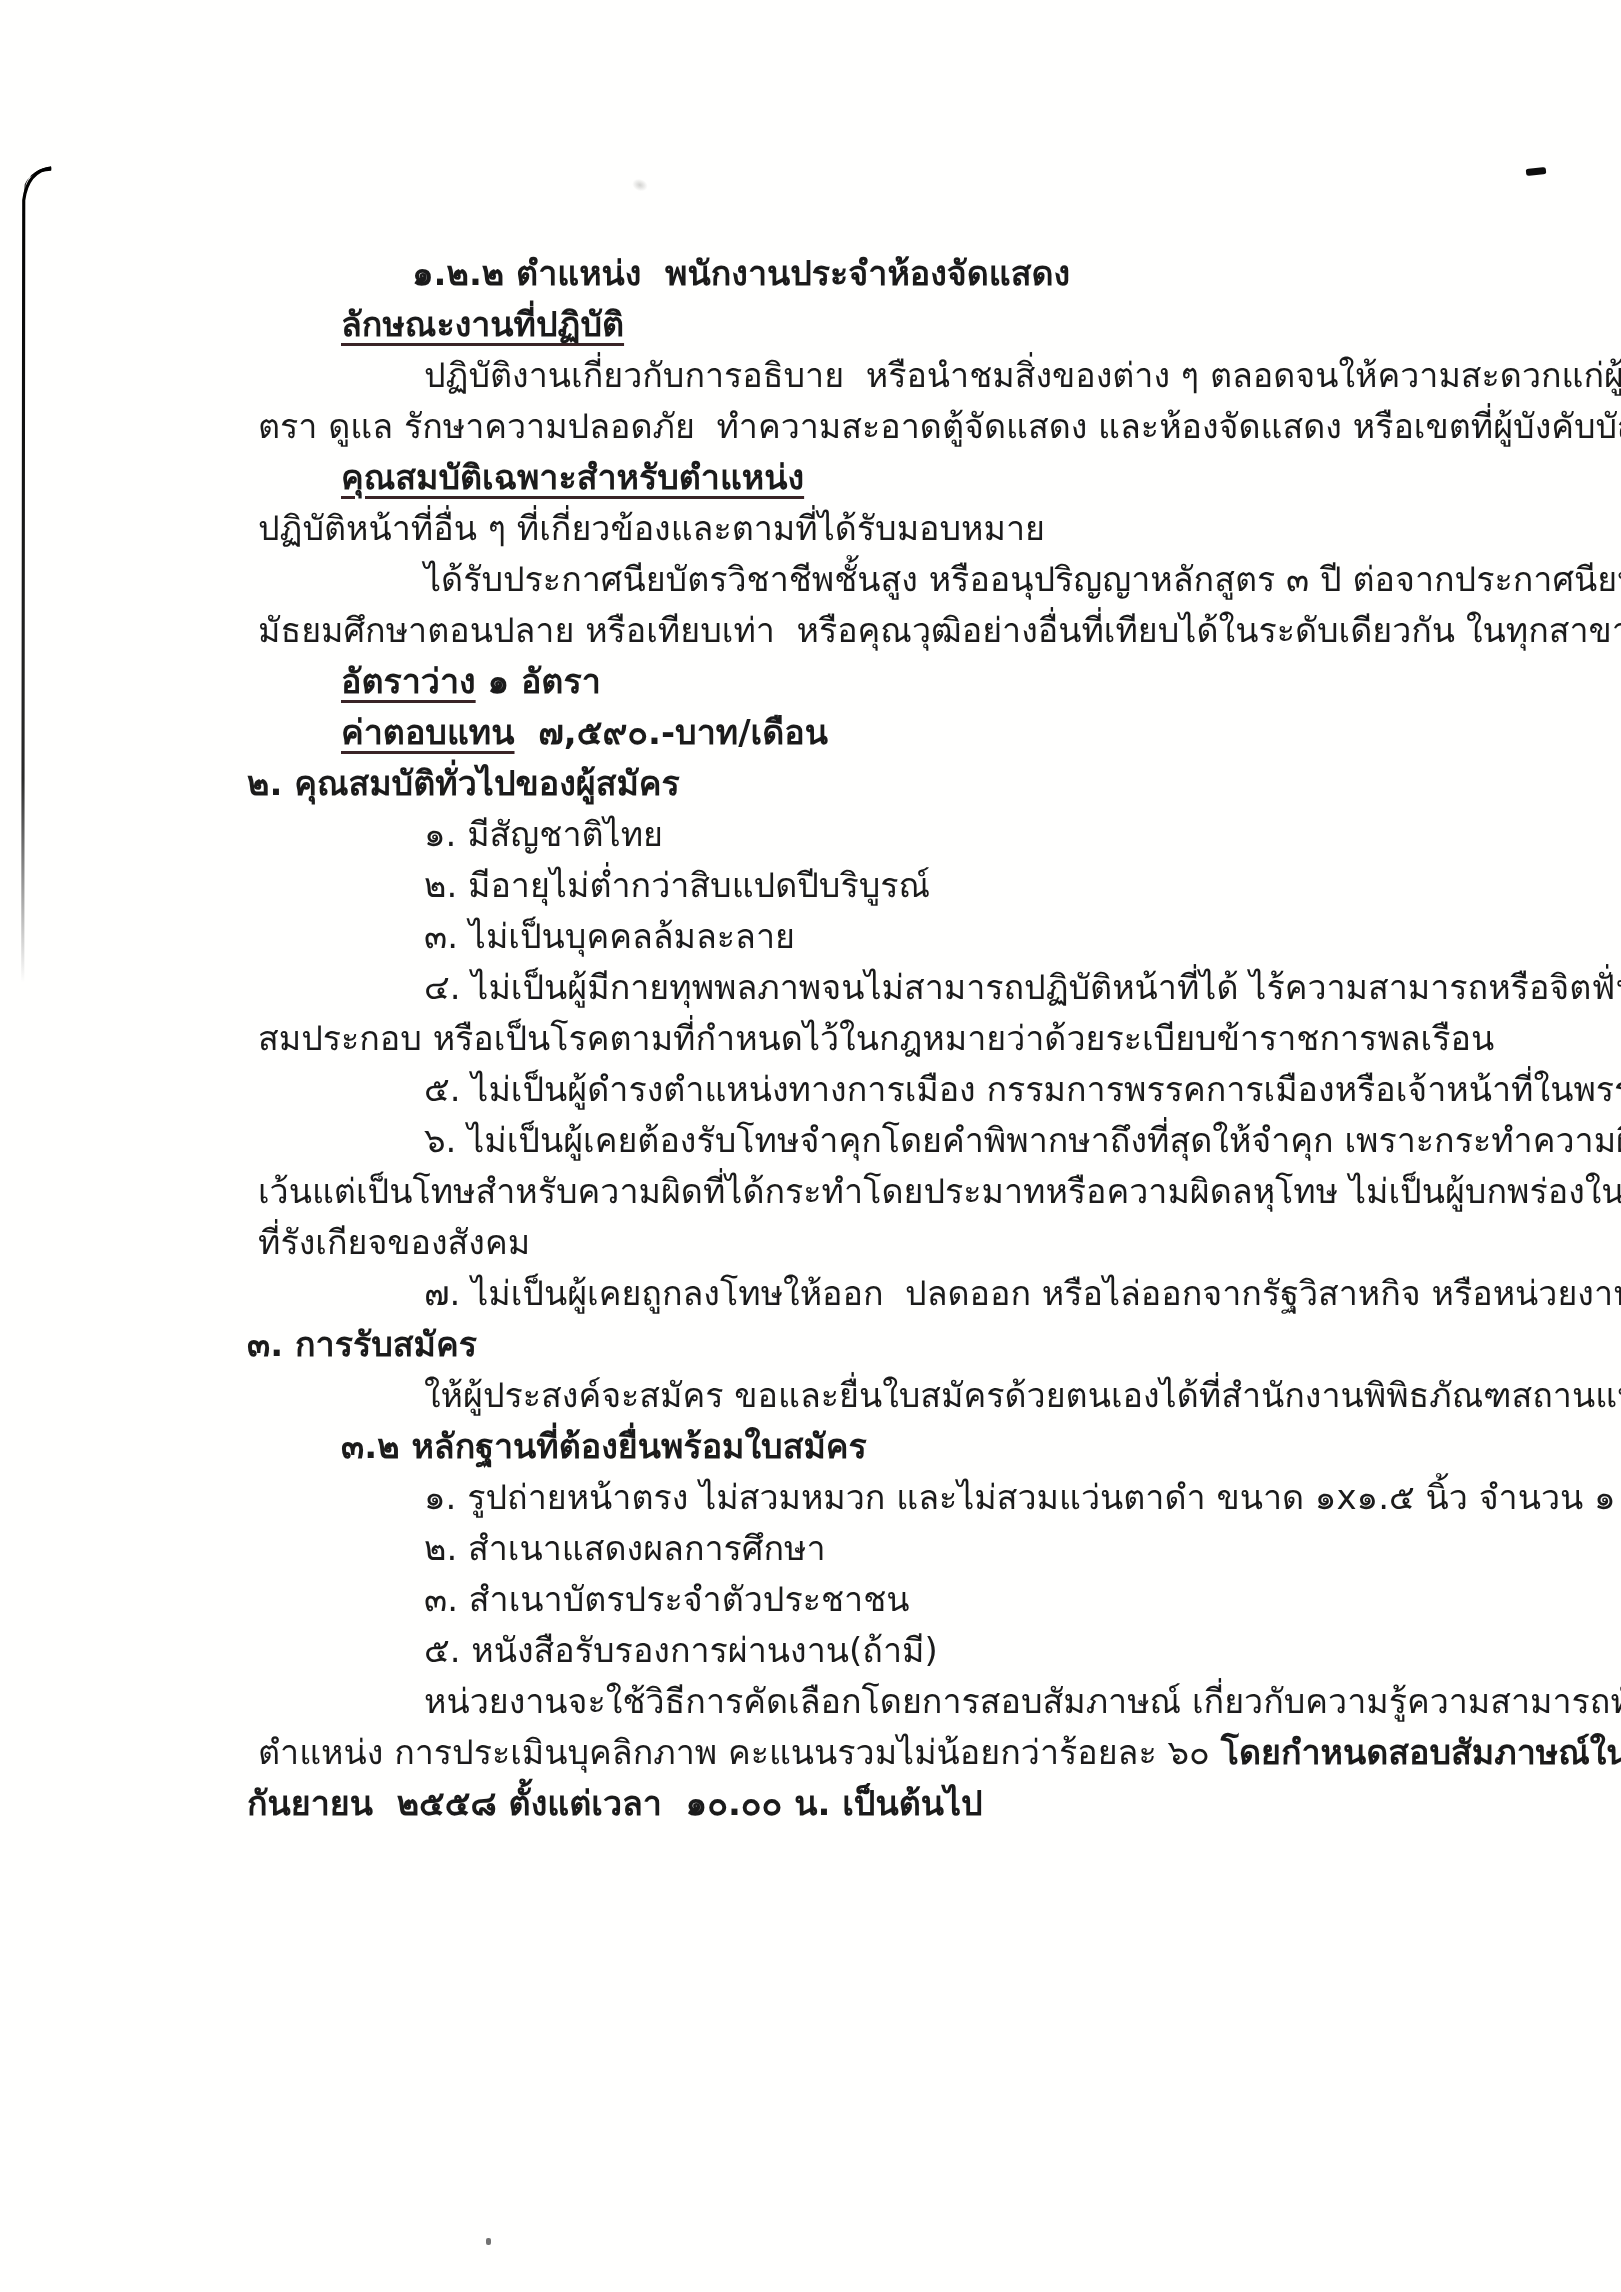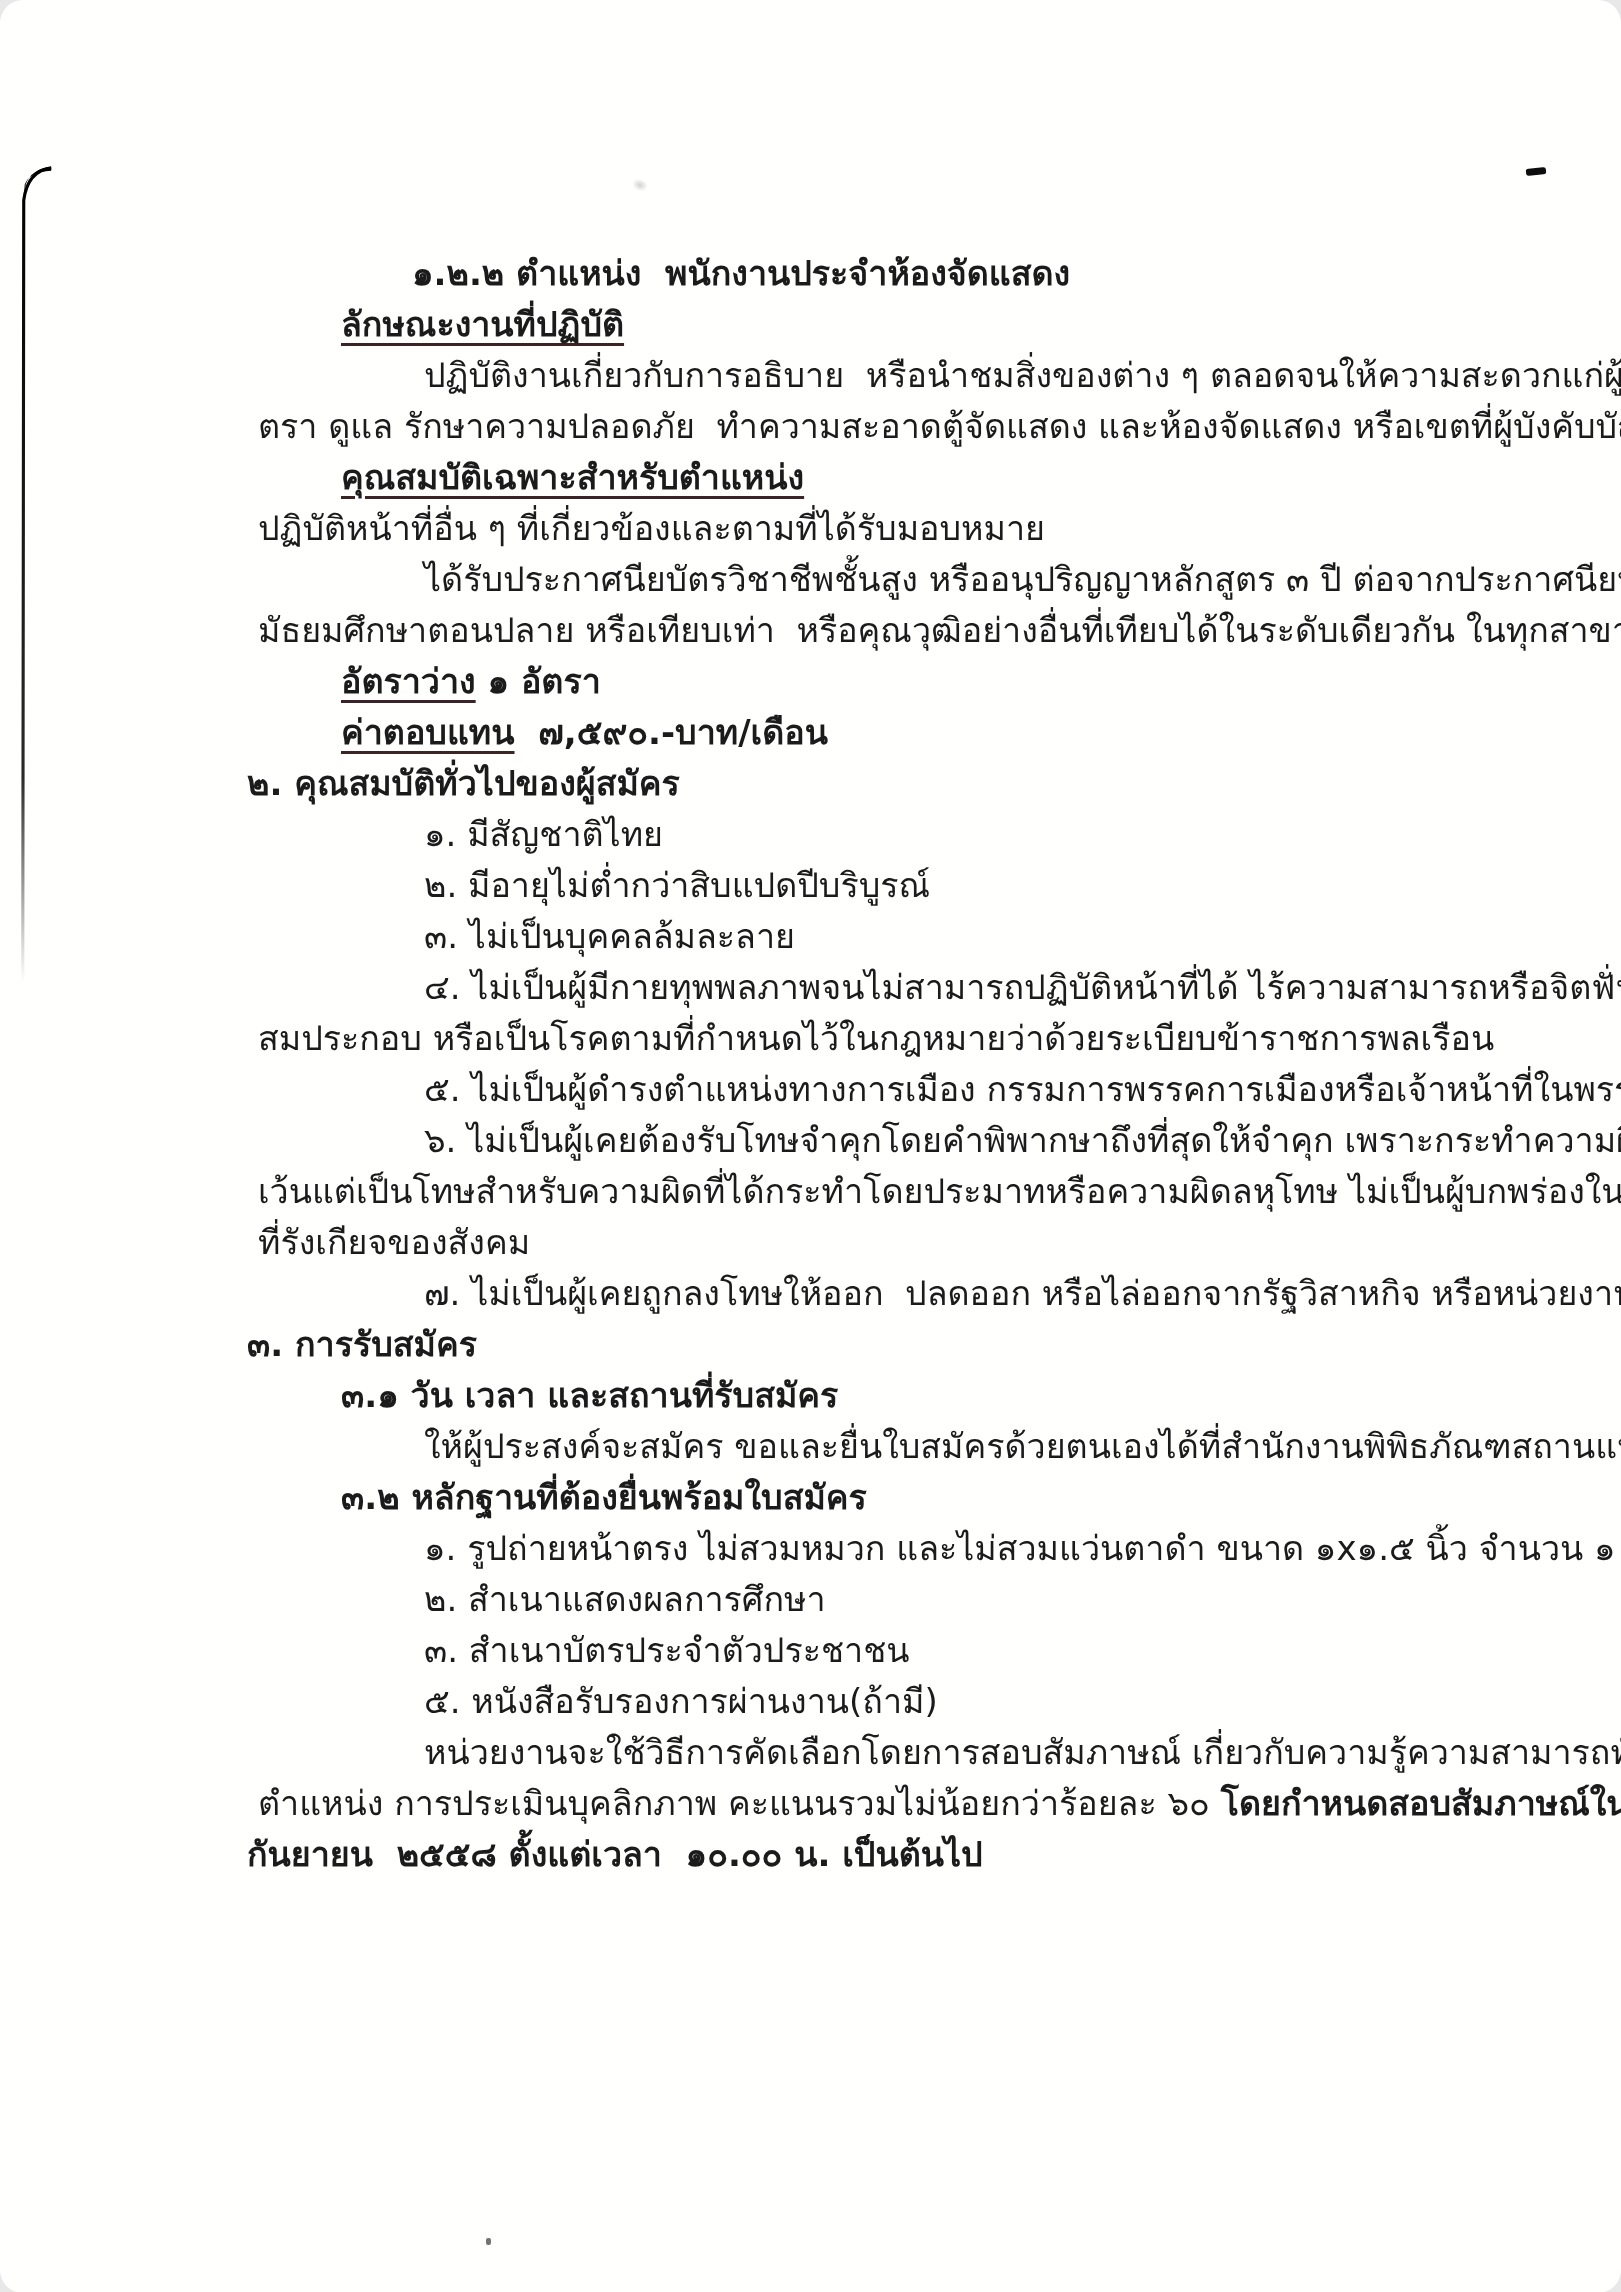--- a/index.html
+++ b/index.html
@@ -5,21 +5,20 @@
 <style>
   html,body{margin:0;padding:0;background:#e8e8e8;}
   .page{
     position:relative;
     width:1621px;height:2293px;
     margin:0 auto;
     background:#fffffe;
     overflow:hidden;
     font-family:"DejaVu Sans","Liberation Sans",sans-serif;
     color:#1b1b1b;
-    border-radius:23px;
   }
   .doc{
     position:absolute;
     left:0;top:248px;
     width:1621px;
     font-size:34px;
   }
   .line{
     line-height:51px;
     height:51px;
@@ -105,21 +104,20 @@
     <div class="line ind-item">๔. ไม่เป็นผู้มีกายทุพพลภาพจนไม่สามารถปฏิบัติหน้าที่ได้ ไร้ความสามารถหรือจิตฟั่นเฟือน ไม่</div>
     <div class="line ind-cont">สมประกอบ หรือเป็นโรคตามที่กำหนดไว้ในกฎหมายว่าด้วยระเบียบข้าราชการพลเรือน</div>
     <div class="line ind-item">๕. ไม่เป็นผู้ดำรงตำแหน่งทางการเมือง กรรมการพรรคการเมืองหรือเจ้าหน้าที่ในพรรคการเมือง</div>
     <div class="line ind-item">๖. ไม่เป็นผู้เคยต้องรับโทษจำคุกโดยคำพิพากษาถึงที่สุดให้จำคุก เพราะกระทำความผิดทางอาญา</div>
     <div class="line ind-cont">เว้นแต่เป็นโทษสำหรับความผิดที่ได้กระทำโดยประมาทหรือความผิดลหุโทษ ไม่เป็นผู้บกพร่องในศีลธรรมอันดีจนเป็น</div>
     <div class="line ind-cont">ที่รังเกียจของสังคม</div>
     <div class="line ind-item">๗. ไม่เป็นผู้เคยถูกลงโทษให้ออก  ปลดออก หรือไล่ออกจากรัฐวิสาหกิจ หรือหน่วยงานอื่นของรัฐ</div>
 
     <div class="line ind-sec bold">๓. การรับสมัคร</div>
 
-    <div class="line ind-sub">๓.๑ วัน เวลา และสถานที่รับสมัคร</div>
 
     <div class="line ind-item">ให้ผู้ประสงค์จะสมัคร ขอและยื่นใบสมัครด้วยตนเองได้ที่สำนักงานพิพิธภัณฑสถานแห่งชาติ</div>
 
     <div class="line ind-sub">๓.๒ หลักฐานที่ต้องยื่นพร้อมใบสมัคร</div>
 
     <div class="line ind-item">๑. รูปถ่ายหน้าตรง ไม่สวมหมวก และไม่สวมแว่นตาดำ ขนาด ๑x๑.๕ นิ้ว จำนวน ๑ รูป</div>
     <div class="line ind-item">๒. สำเนาแสดงผลการศึกษา</div>
     <div class="line ind-item">๓. สำเนาบัตรประจำตัวประชาชน</div>
     <div class="line ind-item">๕. หนังสือรับรองการผ่านงาน(ถ้ามี)</div>
 

